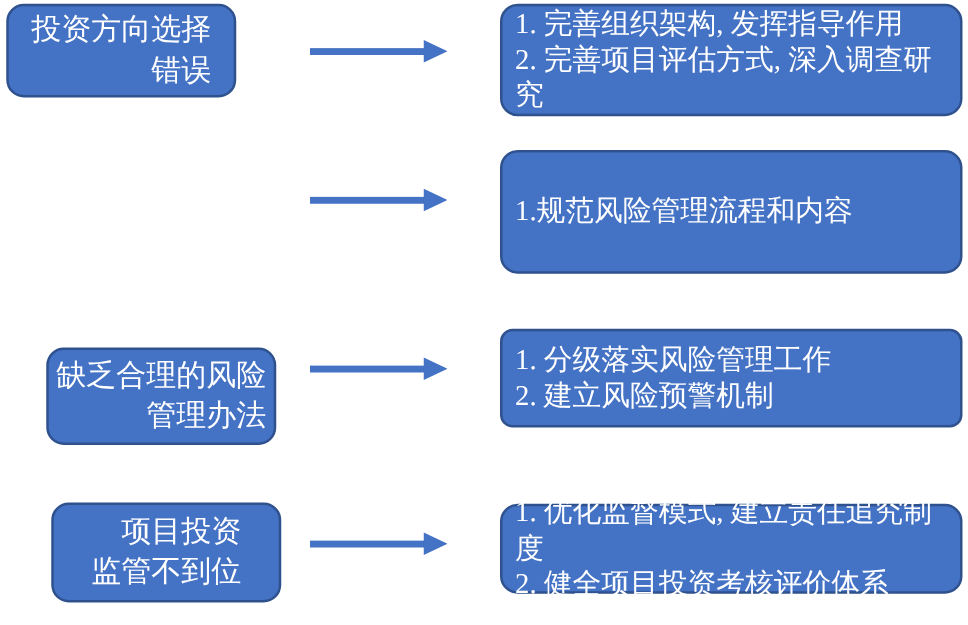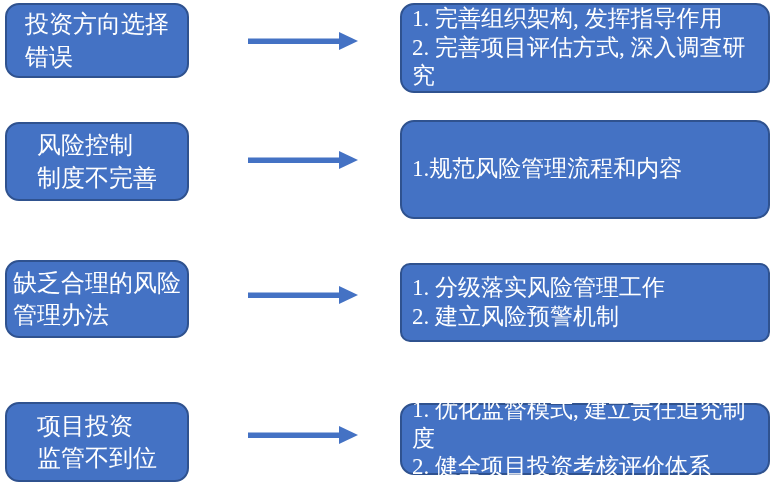--- a/index.html
+++ b/index.html
@@ -23,21 +23,21 @@
     border-radius: 14px;
     color: #ffffff;
     white-space: pre-line;
     display: flex;
     align-items: center;
   }
   .problem {
     left: 5px;
     width: 184px;
     justify-content: center;
-    text-align: left;
+    text-align: right;
     font-size: 24px;
     line-height: 1.35;
     padding: 0 2px;
   }
   .solution {
     left: 400px;
     width: 370px;
     justify-content: flex-start;
     text-align: left;
     font-size: 23px;
@@ -47,22 +47,22 @@
   .arrow {
     position: absolute;
     left: 248px;
     width: 110px;
     height: 20px;
   }
   .arrow svg { display: block; width: 110px; height: 20px; }
 
   .p1 { top: 3px;   height: 75px; }
   .p2 { top: 122px; height: 79px; }
-  .p3 { top: 260px; height: 78px; }
-  .p4 { top: 402px; height: 80px; }
+  .p3 { top: 278px; height: 78px; margin-left: 32px; }
+  .p4 { top: 402px; height: 80px; margin-left: 36px; }
 
   .s1 { top: 3px;   height: 90px; }
   .s2 { top: 120px; height: 99px; }
   .s3 { top: 263px; height: 79px; border-radius: 10px; }
   .s4 { top: 403px; height: 72px; }
 
   .a1 { top: 31px; }
   .a2 { top: 150px; }
   .a3 { top: 285px; }
   .a4 { top: 425px; }
@@ -76,22 +76,20 @@
 错误</div>
   <div class="arrow a1">
     <svg viewBox="0 0 110 20" xmlns="http://www.w3.org/2000/svg">
       <rect x="0" y="7.5" width="92" height="5.5" fill="#4472C4"></rect>
       <polygon points="91,1 110,10 91,19" fill="#4472C4"></polygon>
     </svg>
   </div>
   <div class="box solution s1">1. 完善组织架构, 发挥指导作用
 2. 完善项目评估方式, 深入调查研究</div>
 
-  <div class="box problem p2">风险控制
-制度不完善</div>
   <div class="arrow a2">
     <svg viewBox="0 0 110 20" xmlns="http://www.w3.org/2000/svg">
       <rect x="0" y="7.5" width="92" height="5.5" fill="#4472C4"></rect>
       <polygon points="91,1 110,10 91,19" fill="#4472C4"></polygon>
     </svg>
   </div>
   <div class="box solution s2">1.规范风险管理流程和内容</div>
 
   <div class="box problem p3">缺乏合理的风险
 管理办法</div>

